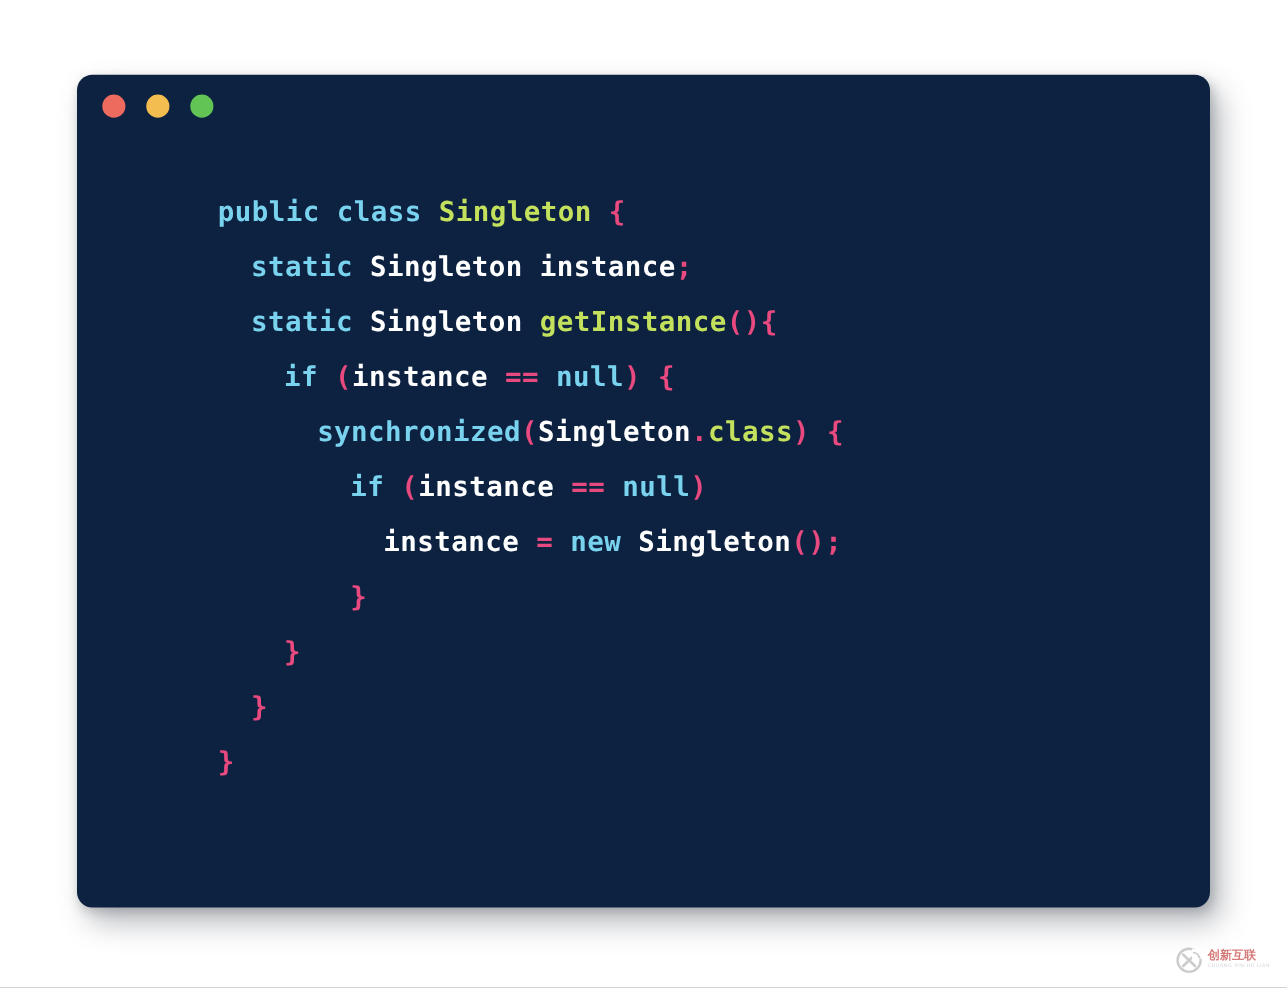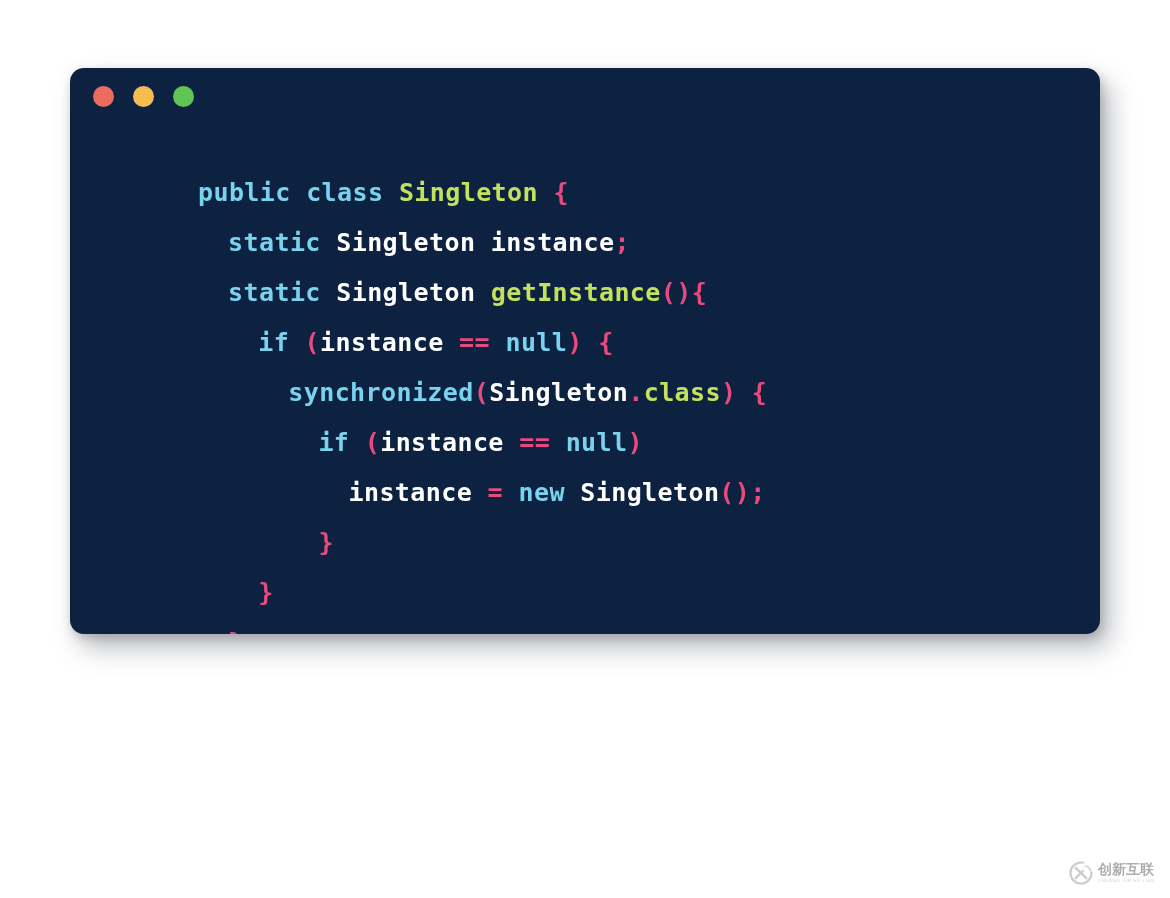--- a/index.html
+++ b/index.html
@@ -14,21 +14,21 @@
     overflow: hidden;
     position: relative;
   }
 
   
   #code-window {
     position: absolute;
     left: 70px;
     top: 68px;
     width: 1030px;
-    height: 566px;
+    height: 757px;
     background: #0d2240;
     border-radius: 14px;
     box-shadow: 10px 14px 26px rgba(90, 96, 104, 0.42),
                 2px 4px 10px rgba(90, 96, 104, 0.30);
     box-sizing: border-box;
     overflow: hidden;
   }
 
   
   #titlebar {
@@ -86,24 +86,24 @@
     flex: 0 0 auto;
     margin-right: 4px;
   }
   #watermark-text {
     display: flex;
     flex-direction: column;
     justify-content: center;
     line-height: 1;
   }
   #watermark-cn {
-    font-family: Liberation Mono, monospace;
-    font-size: 14px;
+    font-family: Liberation Sans, sans-serif;
+    font-size: 11px;
     font-weight: 700;
-    color: #737373;
+    color: #b91c1c;
     letter-spacing: 0px;
   }
   #watermark-py {
     font-family: "DejaVu Sans", sans-serif;
     font-size: 4.4px;
     color: #b4b4b4;
     letter-spacing: 0.5px;
     margin-top: 2px;
   }
 </style>

